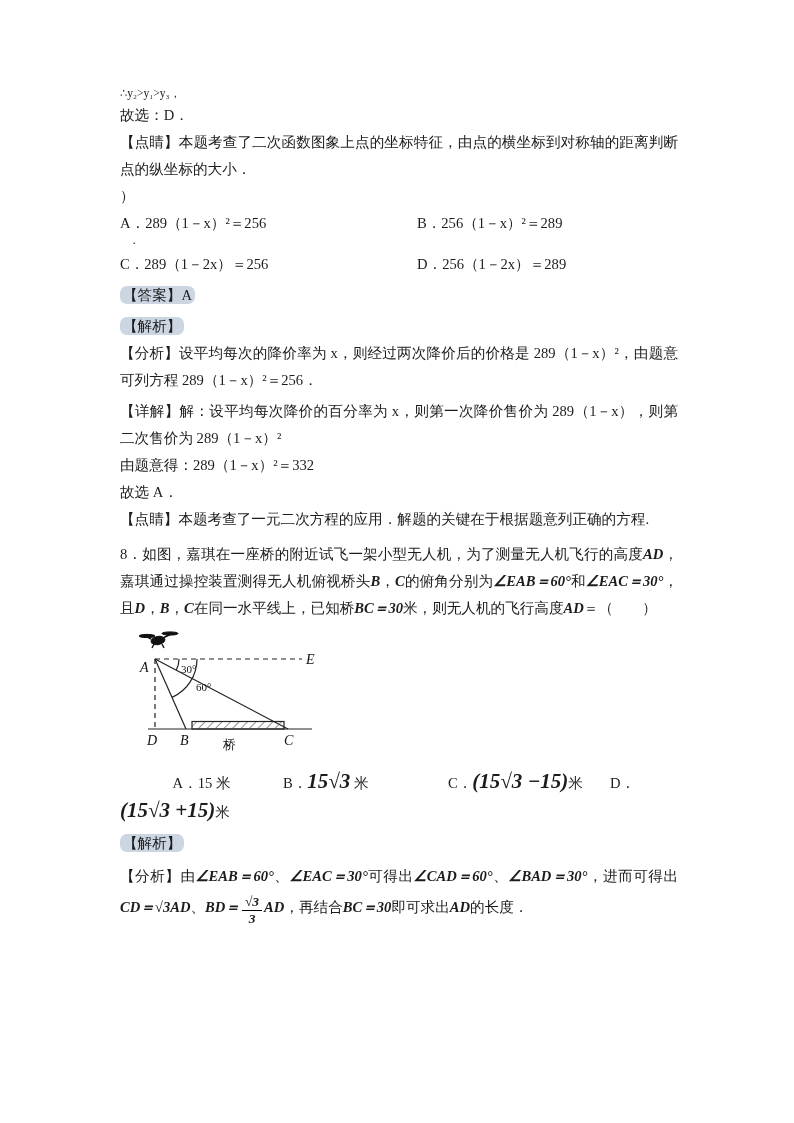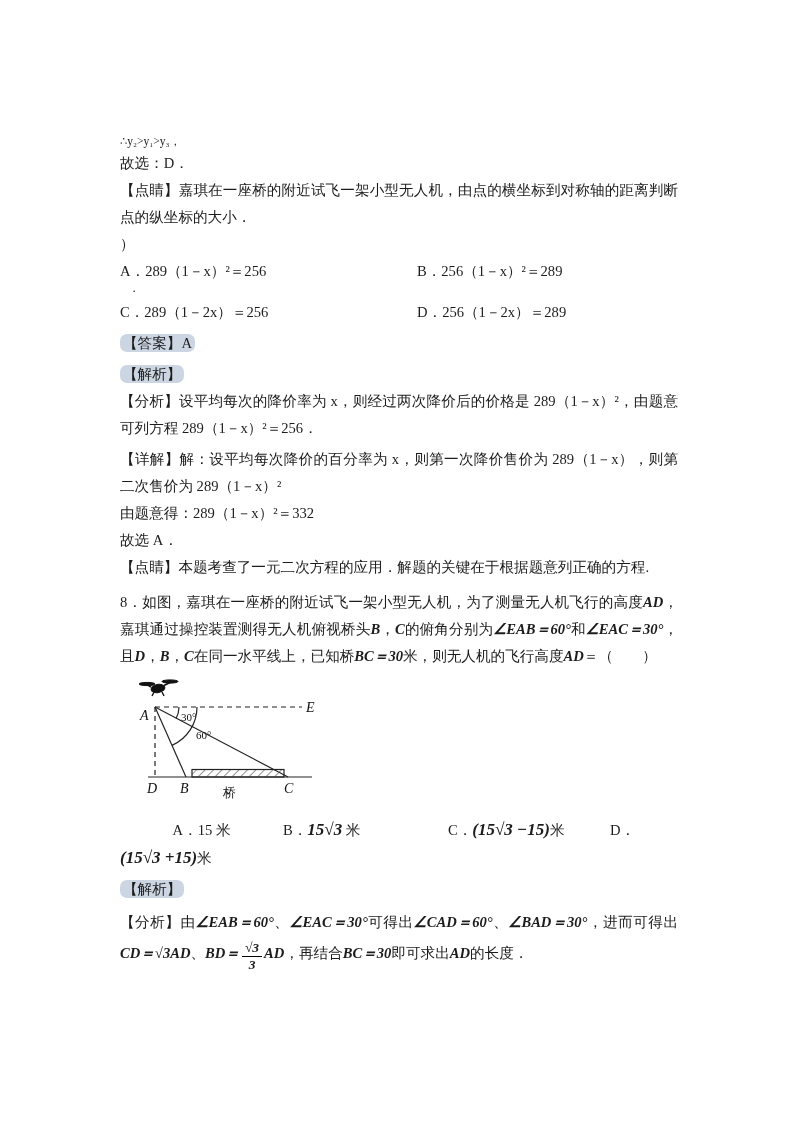--- a/index.html
+++ b/index.html
@@ -11,27 +11,26 @@
     font-family: "Liberation Serif", "DejaVu Serif", serif;
     position: relative;
     overflow: hidden;
   }
   .content {
     position: absolute;
     left: 120px; top: 84px;
     width: 558px;
     font-size: 14.6px;
     line-height: 27px;
-    margin-top: 48px;
   }
   .para { text-align: justify; }
   .line { white-space: nowrap; }
   .small { font-size: 11.5px; line-height: 18px; }
   .m { font-family: "Liberation Serif", serif; font-weight: bold; font-style: italic; }
-  .big { font-size: 17px; }
+  .big { font-size: 21px; }
   .hl { background: var(--hl, #ccd6e2); padding: 1px 3px; border-radius: 7px; }
   .mt10 { margin-top: 10px; }
   .mt8 { margin-top: 8px; }
   .mt4 { margin-top: 4px; }
   .optrow { display: flex; gap: 36px; }
   .optcol { width: 322px; }
   .dotline { height: 14px; line-height: 11px; padding-left: 12px; font-size: 13px; }
   .optrow8 { display: flex; align-items: baseline; }
   .o8a { width: 163px; text-align: center; }
   .o8b { width: 165px; }
@@ -53,21 +52,21 @@
   .figcn { font-size: 13px; fill: #111; }
 </style>
 </head>
 <body>
 
 <div class="page">
   <div class="content">
 
     <div class="line small"><span>∴y₂&gt;y₁&gt;y₃，</span></div>
     <div class="line">故选：D．</div>
-    <div class="para">【点睛】嘉琪在一座桥的附近试飞一架小型无人机，由点的横坐标到对称轴的距离判断点的纵坐标的大小．</div>
+    <div class="para">【点睛】本题考查了二次函数图象上点的坐标特征，由点的横坐标到对称轴的距离判断点的纵坐标的大小．</div>
 
     <div class="line">）</div>
 
     <div class="optrow">
       <span class="optcol">A．289（1－x）²＝256</span>
       <span class="optcol">B．256（1－x）²＝289</span>
     </div>
     <div class="dotline">·</div>
     <div class="optrow">
       <span class="optcol">C．289（1－2x）＝256</span>

